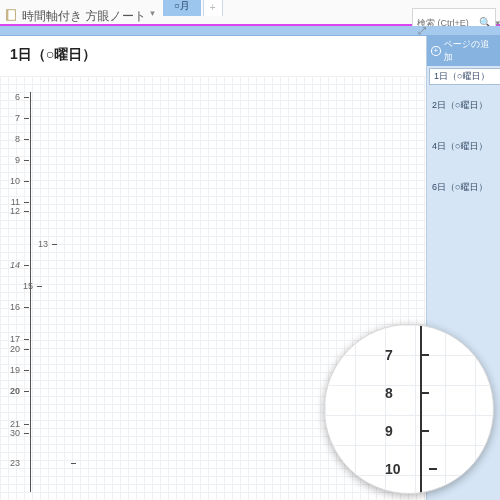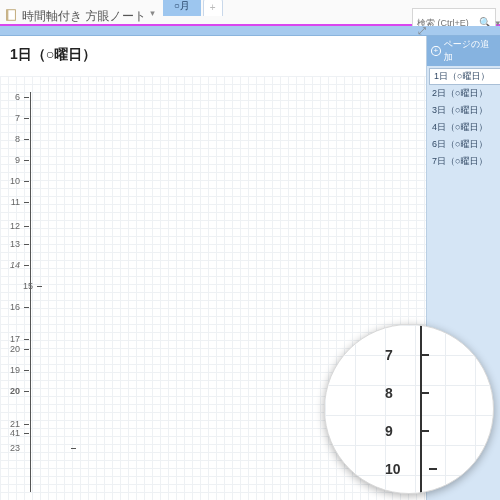--- a/index.html
+++ b/index.html
@@ -35,21 +35,21 @@
   .axis { position:absolute; top:56px; left:30px; width:1px; height:400px; background:#555;}
   .hours { position:absolute; top:56px; left:0; }
   .hour { position:absolute; left:0; display:flex; align-items:center; font-size:9px; color:#666; }
   .hour .lbl { width:24px; text-align:right; padding-right:4px;}
   .hour .tick { width:5px; height:1px; background:#555;}
 
   .side { width:74px; background:#d5e5f5; border-left:1px solid #b9cee3; display:flex; flex-direction:column;}
   .side-head { background:#86b3e0; color:#fff; font-size:9px; padding:2px 4px; display:flex; align-items:center;}
   .plus-ic { display:inline-flex; width:10px; height:10px; border-radius:50%; border:1px solid #fff; align-items:center; justify-content:center; font-size:8px; margin-right:3px; line-height:1;}
   .pages { padding:2px 0;}
-  .pages .pg { font-size:9px; color:#334a66; padding:2px 5px; white-space:nowrap; overflow:hidden; cursor:default;}
+  .pages .pg { font-size:9px; color:#334a66; padding:14px 5px; white-space:nowrap; overflow:hidden; cursor:default;}
   .pages .pg.sel { background:#fff; border:1px solid #a9bfd6; border-right:none; margin-left:2px; padding:1px 4px;}
 
   .mag-circle { position:absolute; right:6px; bottom:6px; width:170px; height:170px; border-radius:50%; background:#fff; box-shadow:0 2px 8px rgba(0,0,0,0.3); overflow:hidden; border:1px solid #d9d9d9;}
   .mag-inner { position:absolute; inset:0;
     background-image:
       linear-gradient(to right, #e9edf1 1px, transparent 1px),
       linear-gradient(to bottom, #e9edf1 1px, transparent 1px);
     background-size: 30px 30px;
   }
   .mag-axis { position:absolute; top:0; bottom:0; left:95px; width:2px; background:#333;}
@@ -105,25 +105,25 @@
           <span class="tick"></span>
         </div>
         <div class="hour" style="top: 84px;">
           <span class="lbl">10</span>
           <span class="tick"></span>
         </div>
         <div class="hour" style="top: 105px;">
           <span class="lbl">11</span>
           <span class="tick"></span>
         </div>
-        <div class="hour" style="top: 129px;">
+        <div class="hour" style="top: 114px;">
           <span class="lbl">12</span>
           <span class="tick"></span>
         </div>
-        <div class="hour" style="top: 147px;">
+        <div class="hour" style="top: 147px; padding-left: 28px;">
           <span class="lbl">13</span>
           <span class="tick"></span>
         </div>
         <div class="hour" style="top: 168px; font-style: italic;">
           <span class="lbl">14</span>
           <span class="tick"></span>
         </div>
         <div class="hour" style="top: 189px; margin-left: 13px;">
           <span class="lbl">15</span>
           <span class="tick"></span>
@@ -146,41 +146,39 @@
         </div>
         <div class="hour" style="top: 294px; font-weight: bold;">
           <span class="lbl">20</span>
           <span class="tick"></span>
         </div>
         <div class="hour" style="top: 327px;">
           <span class="lbl">21</span>
           <span class="tick"></span>
         </div>
         <div class="hour" style="top: 336px;">
-          <span class="lbl">41</span>
-          <span class="tick"></span>
-        </div>
-        <div class="hour" style="top: 351px; gap: 47px;">
+          <span class="lbl">30</span>
+          <span class="tick"></span>
+        </div>
+        <div class="hour" style="top: 366px; gap: 47px;">
           <span class="lbl">23</span>
           <span class="tick"></span>
         </div>
       </div>
   </div>
   <div class="side">
     <div class="side-head">
       <span class="plus-ic">+</span>
       <span>ページの追加</span>
     </div>
     <div class="pages" id="pages">
         <div class="pg sel">1日（○曜日）</div>
         <div class="pg">2日（○曜日）</div>
-        <div class="pg">3日（○曜日）</div>
         <div class="pg">4日（○曜日）</div>
         <div class="pg">6日（○曜日）</div>
-        <div class="pg">7日（○曜日）</div>
       </div>
   </div>
 </div>
 
 <div class="mag-circle">
   <div class="mag-inner"></div>
   <div class="mag-axis"></div>
   <div id="maghours">
       <div class="mag-h" style="top: 22px;">
         <span>7</span>

